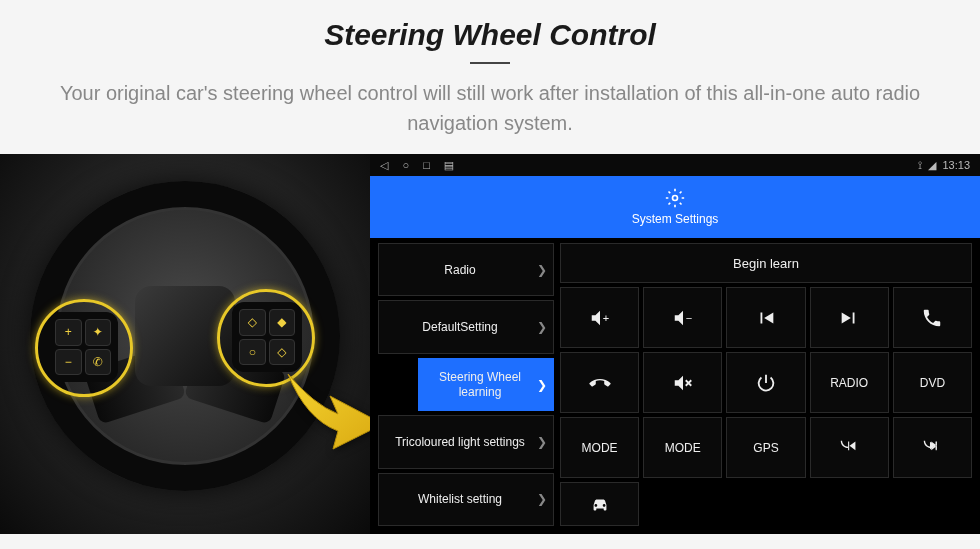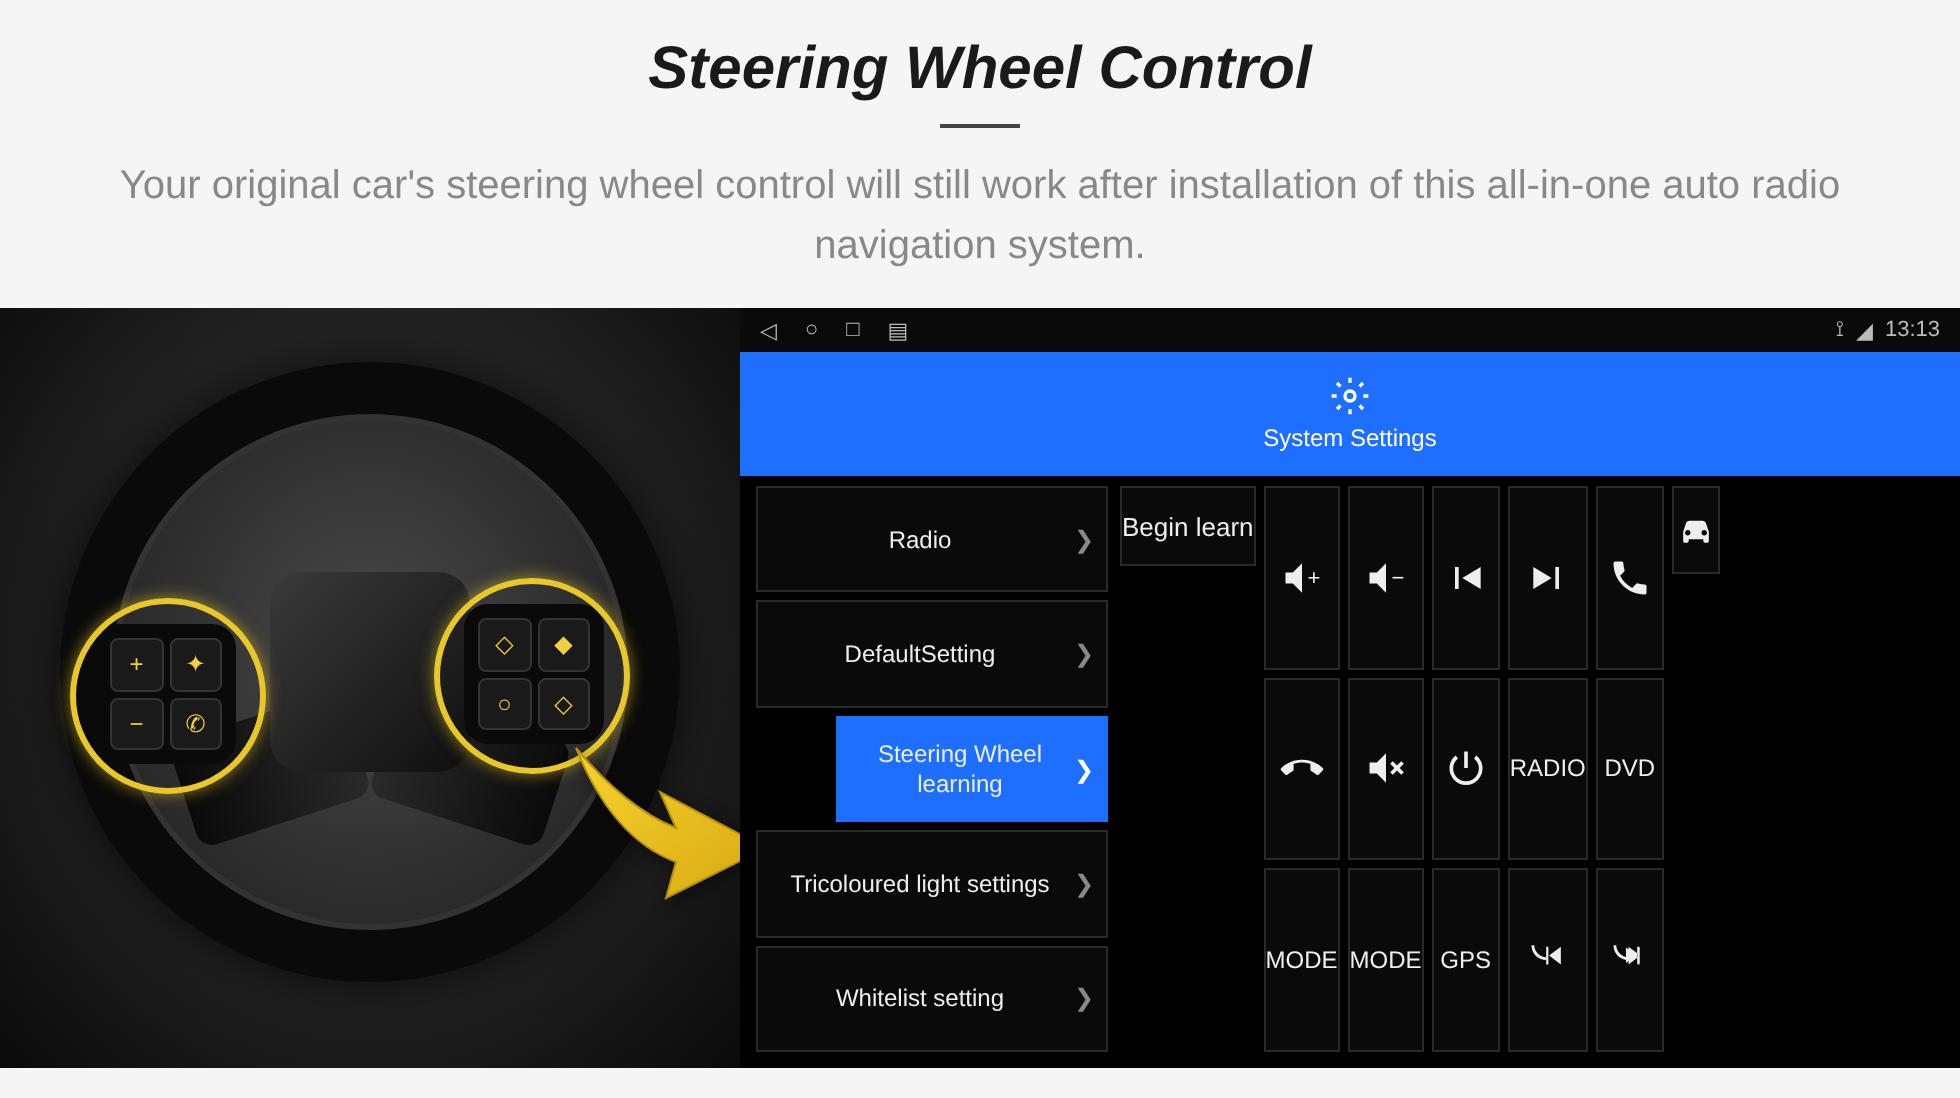--- a/index.html
+++ b/index.html
@@ -31,21 +31,21 @@
 .tab { flex:1; display:flex; flex-direction:column; align-items:center; justify-content:center; gap:4px; color:#fff; font-size:12px; cursor:pointer; }
 .tab.active { background:#1e6fff; }
 .tab.inactive { background:#0a0a0a; border-left:1px solid #222; }
 .tab-icon { width:20px; height:20px; }
 .panel { flex:1; display:flex; padding:5px 8px 8px; gap:6px; }
 .sidebar { width:176px; display:flex; flex-direction:column; gap:4px; }
 .sitem { flex:1; background:#0a0a0a; border:1px solid #2a2a2a; display:flex; align-items:center; justify-content:center; color:#eee; font-size:12px; position:relative; padding:4px 20px 4px 8px; text-align:center; line-height:1.2; cursor:pointer; }
 .sitem.sel { background:#1e6fff; border-color:#1e6fff;margin-left:40px; }
 .chev { position:absolute; right:6px; top:50%; transform:translateY(-50%); color:#888; font-size:12px; }
 .sitem.sel .chev { color:#fff; }
-.main { flex:1; display:flex; flex-direction:row; gap:4px; }
+.main { flex:1; display:flex; flex-direction:column; gap:4px; }
 .begin { height:40px; background:#0a0a0a; border:1px solid #2a2a2a; display:flex; align-items:center; justify-content:center; color:#eee; font-size:13px; cursor:pointer; }
 .grid { flex:1; display:grid; grid-template-columns:repeat(5,1fr); grid-template-rows:repeat(3,1fr); gap:4px; }
 .gbtn { background:#0a0a0a; border:1px solid #2a2a2a; display:flex; align-items:center; justify-content:center; color:#eee; font-size:12px; cursor:pointer; }
 .gbtn svg { width:22px; height:22px; }
 .lastrow { height:44px; display:grid; grid-template-columns:repeat(5,1fr); gap:4px; }
 .lastrow .gbtn:first-child { grid-column:1/2; }
 </style>
 </head>
 <body>
 

